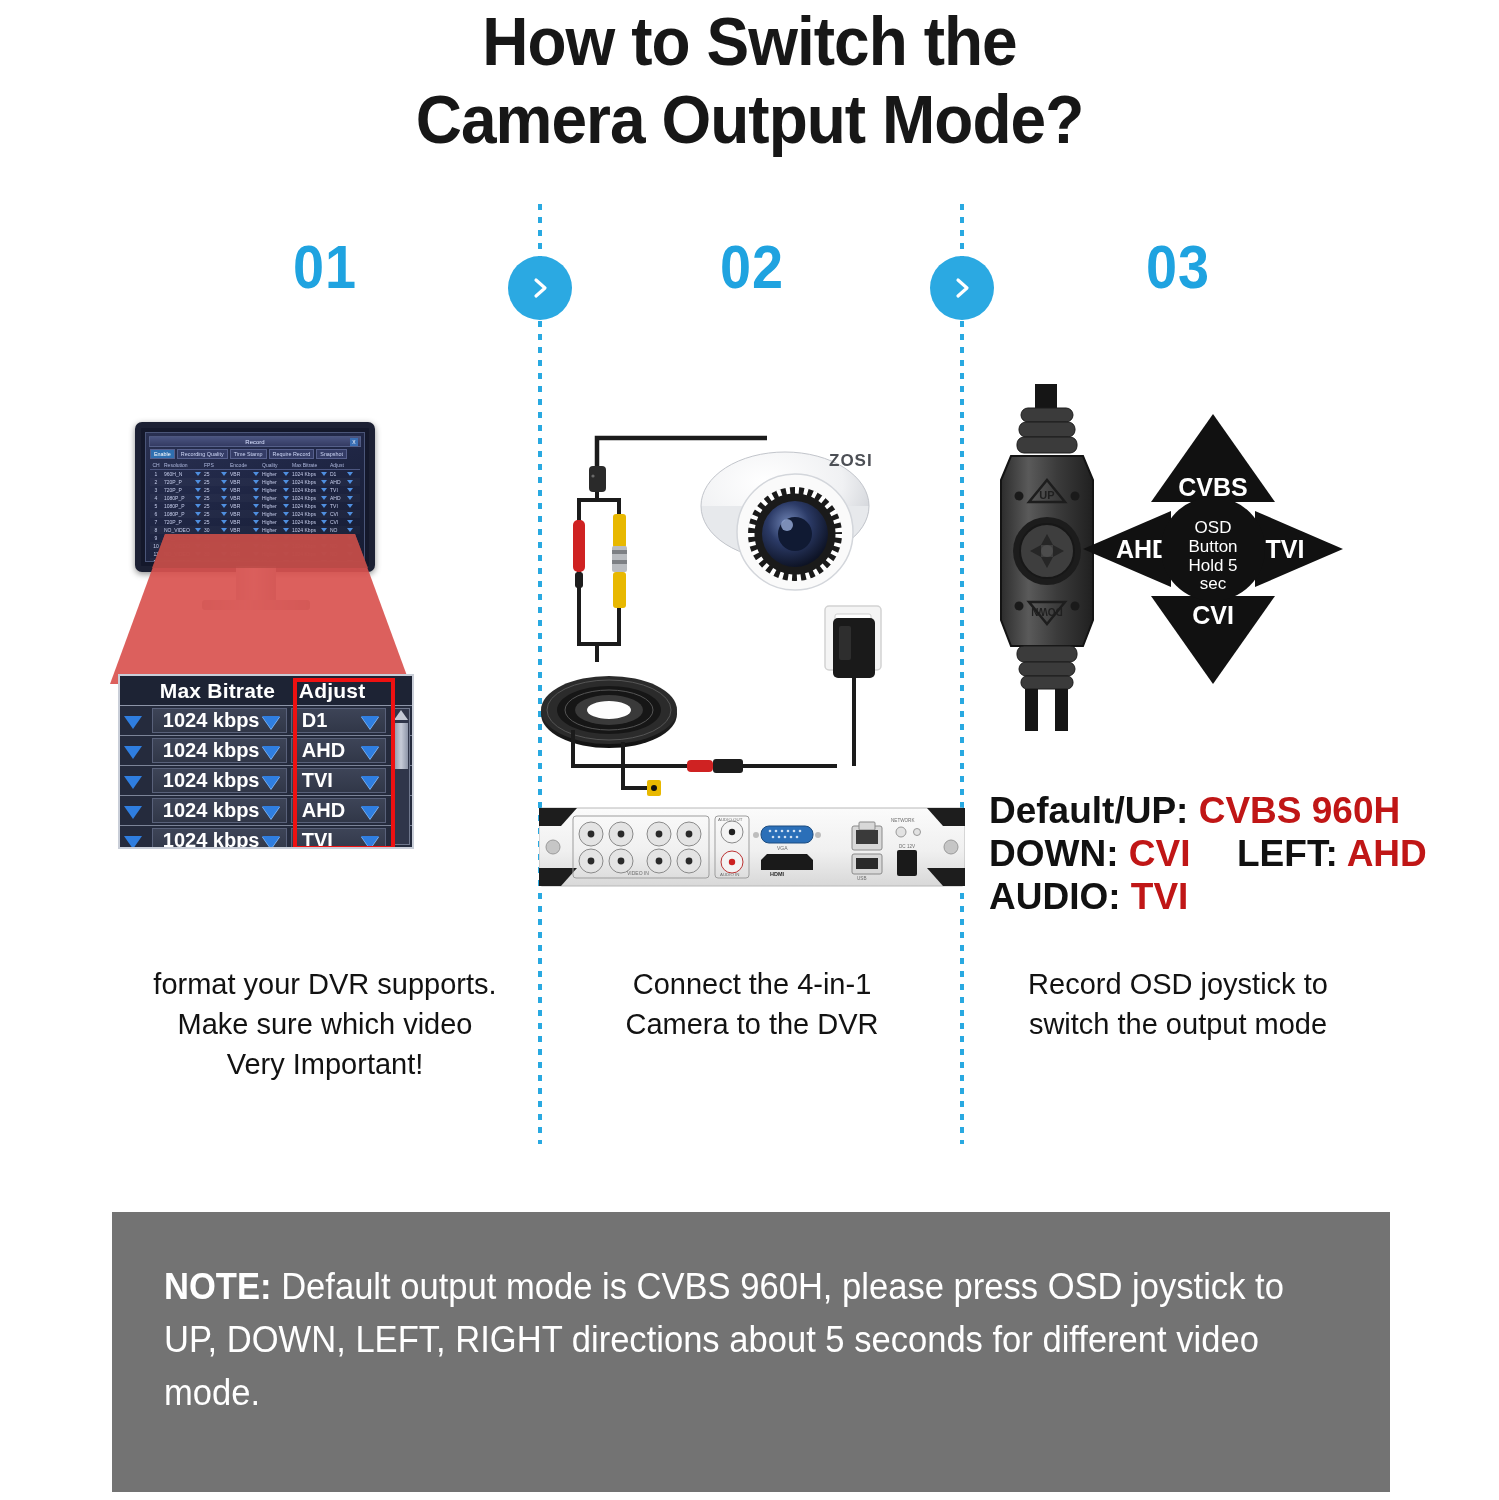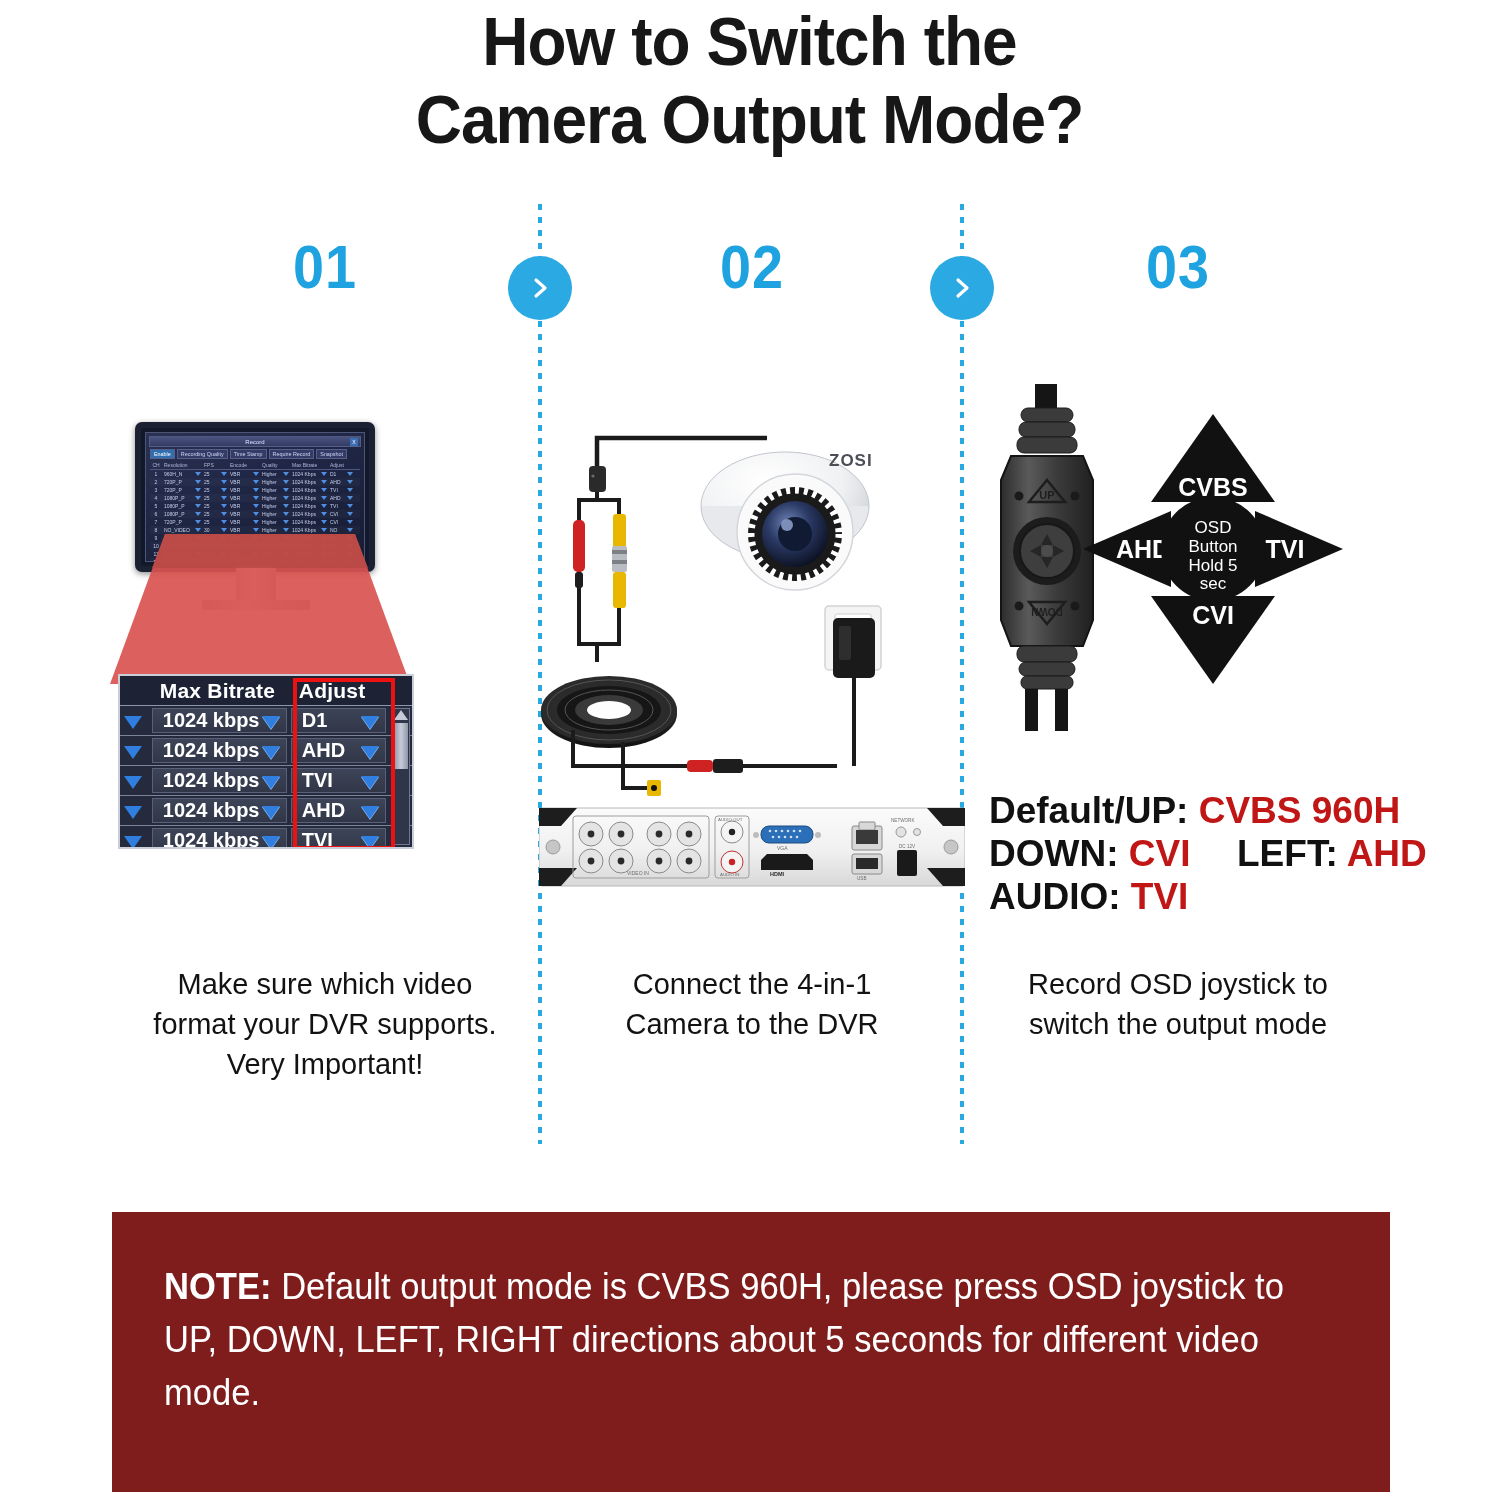--- a/index.html
+++ b/index.html
@@ -253,21 +253,21 @@
   }
   .mode-legend .val { color: #c01616; }
   .ml-row { white-space: nowrap; }
   .ml-gap { display: inline-block; width: 26px; }
 
   
   .note {
     position: absolute;
     left: 112px; top: 1212px;
     width: 1278px; height: 280px;
-    background: #7f1d1d;
+    background: #737373;
     padding-left: 12px;
   }
   .note-text {
     position: absolute;
     left: 52px; top: 48px;
     width: 1190px;
     color: #ffffff;
     font-size: 36px;
     line-height: 53px;
     transform: scaleX(0.96);
@@ -497,22 +497,22 @@
           </div>
         </div>
       <div class="zt-scroll">
         <div class="zt-thumb"></div>
       </div>
       <div class="zt-up"></div>
       <div class="red-box"></div>
     </div>
 
     <div class="caption">
+      <div>format your DVR supports.</div>
       <div>Make sure which video</div>
-      <div>format your DVR supports.</div>
       <div>Very Important!</div>
     </div>
   </div>
 
   <div class="col col-2">
     <div class="step-num">02</div>
 
     <div class="cam-area">
       <svg width="430" height="520" viewBox="0 0 430 520">
         <defs>

